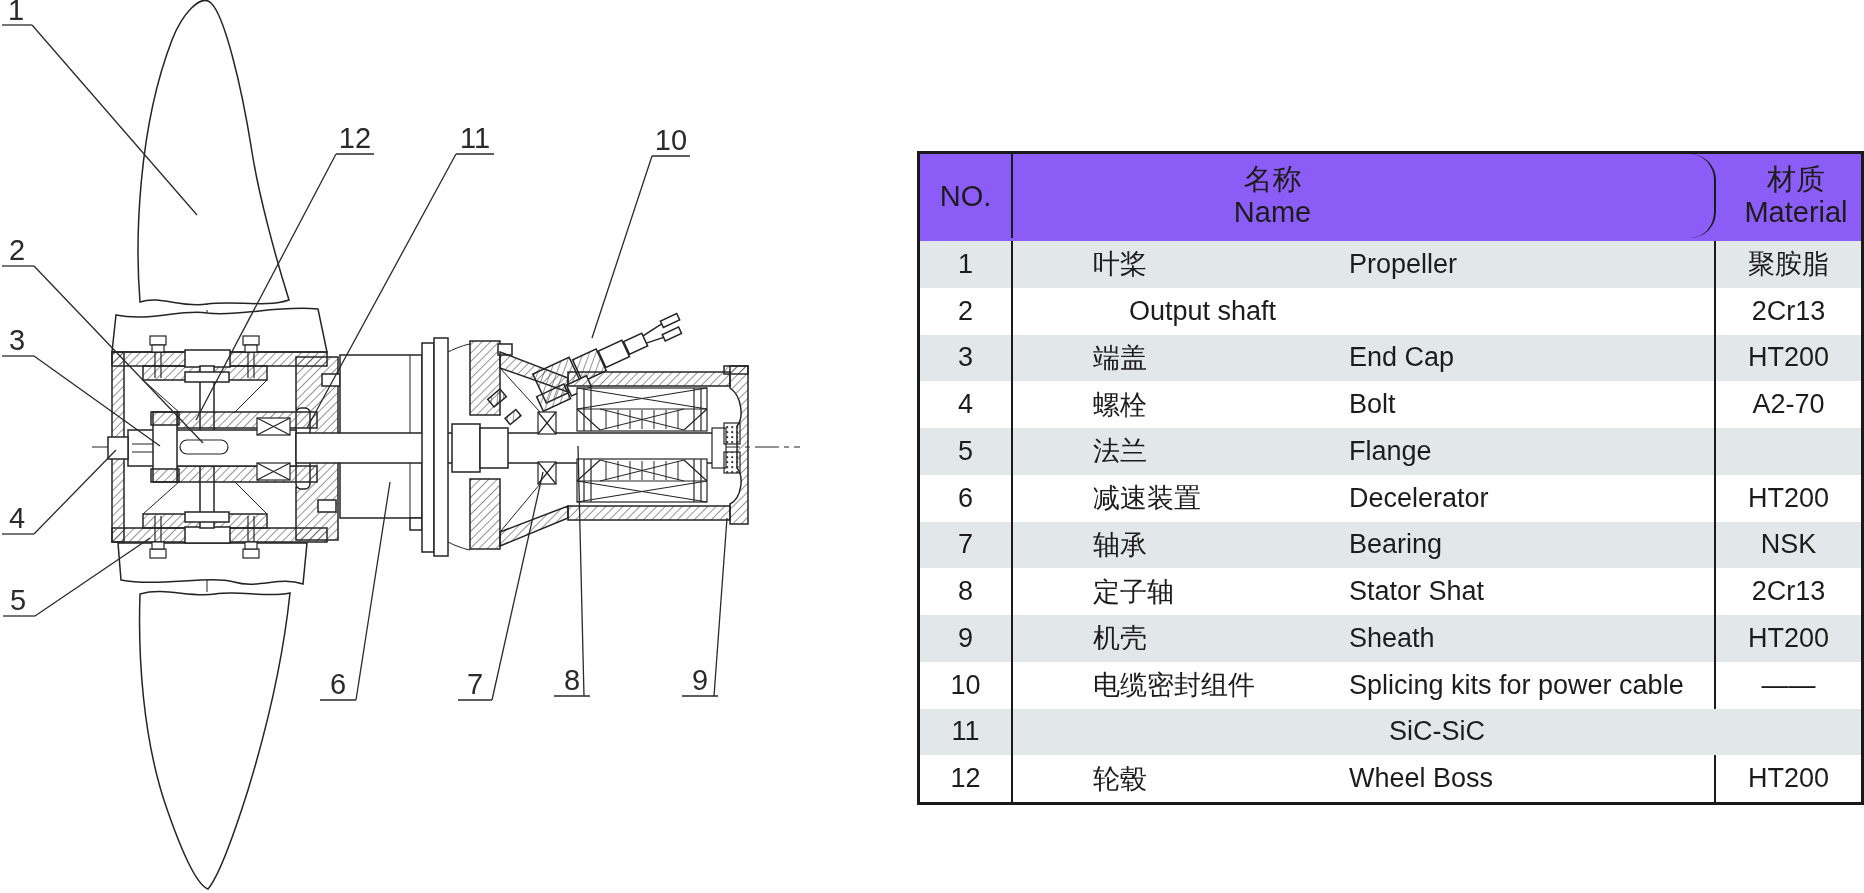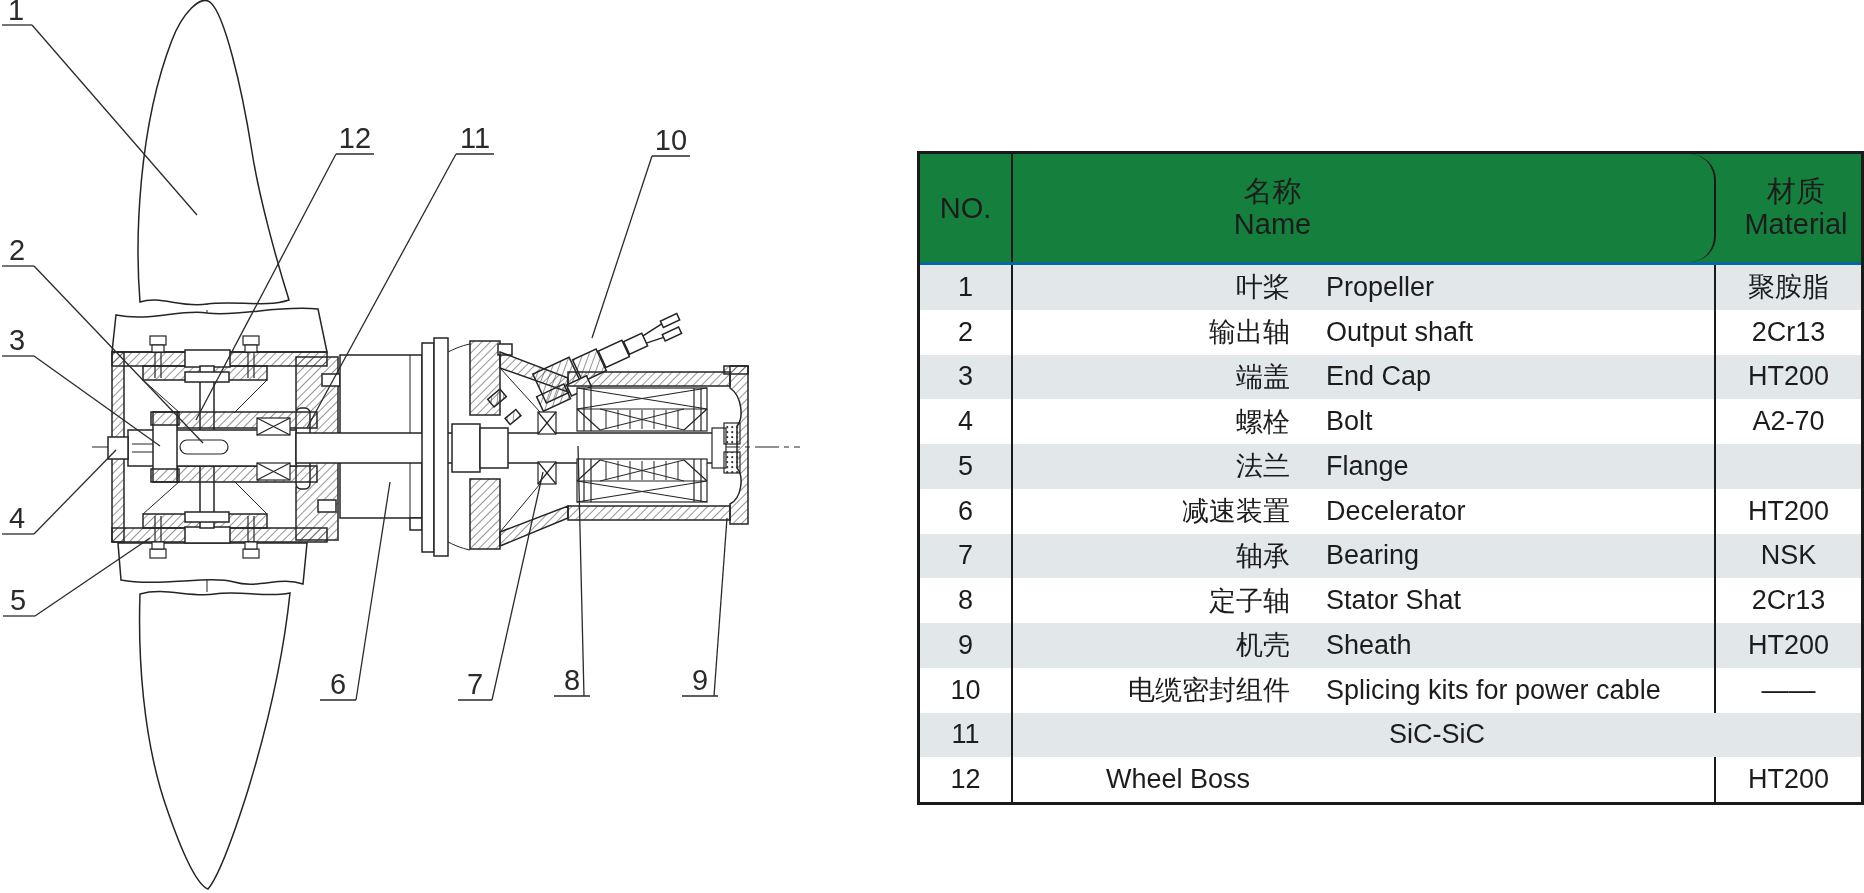--- a/index.html
+++ b/index.html
@@ -4,27 +4,27 @@
 <style>
   html,body{margin:0;padding:0;background:#fff;}
   .screen{position:relative;width:1864px;height:893px;background:#ffffff;overflow:hidden;
           font-family:"Liberation Sans","DejaVu Sans",sans-serif;color:#1c1c1c;}
   
   .drawing{position:absolute;left:0;top:0;}
   .callout-text{font-size:29px;fill:#2a2a2a;font-family:"Liberation Sans","DejaVu Sans",sans-serif;}
   
   .parts-table{position:absolute;left:917px;top:151px;width:947px;height:654px;
                border:3px solid #1a1a1a;box-sizing:border-box;display:flex;flex-direction:column;}
-  .thead{height:111px;display:flex;border-bottom:3px solid #0369a1;box-sizing:border-box;background:#15803d;}
+  .thead{height:87px;display:flex;border-bottom:3px solid #8b5cf6;box-sizing:border-box;background:#8b5cf6;}
   .trow{flex:1;display:flex;}
   .trow.shade{background:#e2e7ea;}
   .c-no{width:93px;border-right:2px solid #1a1a1a;box-sizing:border-box;
         display:flex;align-items:center;justify-content:center;font-size:27px;}
   .c-name{width:703px;border-right:2px solid #1a1a1a;box-sizing:border-box;
-          display:flex;align-items:center;padding-left:57px;text-align:right;}
+          display:flex;align-items:center;padding-left:80px;}
   .c-name .zh{width:220px;font-size:27px;flex:0 0 220px;}
   .c-name .en{font-size:27px;margin-left:36px;}
   .c-mat{flex:1;display:flex;align-items:center;justify-content:center;font-size:27px;border-radius:14px;}
   .h-no{width:93px;border-right:2px solid #1a1a1a;box-sizing:border-box;
         display:flex;align-items:center;justify-content:center;font-size:29px;}
   .h-name{width:703px;border-right:2px solid #1a1a1a;box-sizing:border-box;
           display:flex;flex-direction:column;align-items:center;justify-content:center;
           font-size:29px;line-height:33px;padding-right:182px;border-radius:26px;}
   .h-mat{flex:1;display:flex;flex-direction:column;align-items:center;justify-content:center;
          font-size:29px;line-height:33px;margin-left:15px;}
@@ -338,21 +338,20 @@
       <div class="c-no">1</div>
       <div class="c-name">
           <span class="zh">叶桨</span>
           <span class="en">Propeller</span>
         </div>
       <div class="c-mat">聚胺脂</div>
     </div>
     <div class="trow">
       <div class="c-no">2</div>
       <div class="c-name">
-          <span class="zh">输出轴</span>
           <span class="en">Output shaft</span>
         </div>
       <div class="c-mat">2Cr13</div>
     </div>
     <div class="trow shade">
       <div class="c-no">3</div>
       <div class="c-name">
           <span class="zh">端盖</span>
           <span class="en">End Cap</span>
         </div>
@@ -413,18 +412,19 @@
         </div>
       <div class="c-mat">——</div>
     </div>
     <div class="trow shade">
       <div class="c-no">11</div>
       <div class="c-mat">SiC-SiC</div>
     </div>
     <div class="trow">
       <div class="c-no">12</div>
       <div class="c-name">
+          <span class="zh">轮毂</span>
           <span class="en">Wheel Boss</span>
         </div>
       <div class="c-mat">HT200</div>
     </div>
   </div>
 </div>
 
 </body></html>

